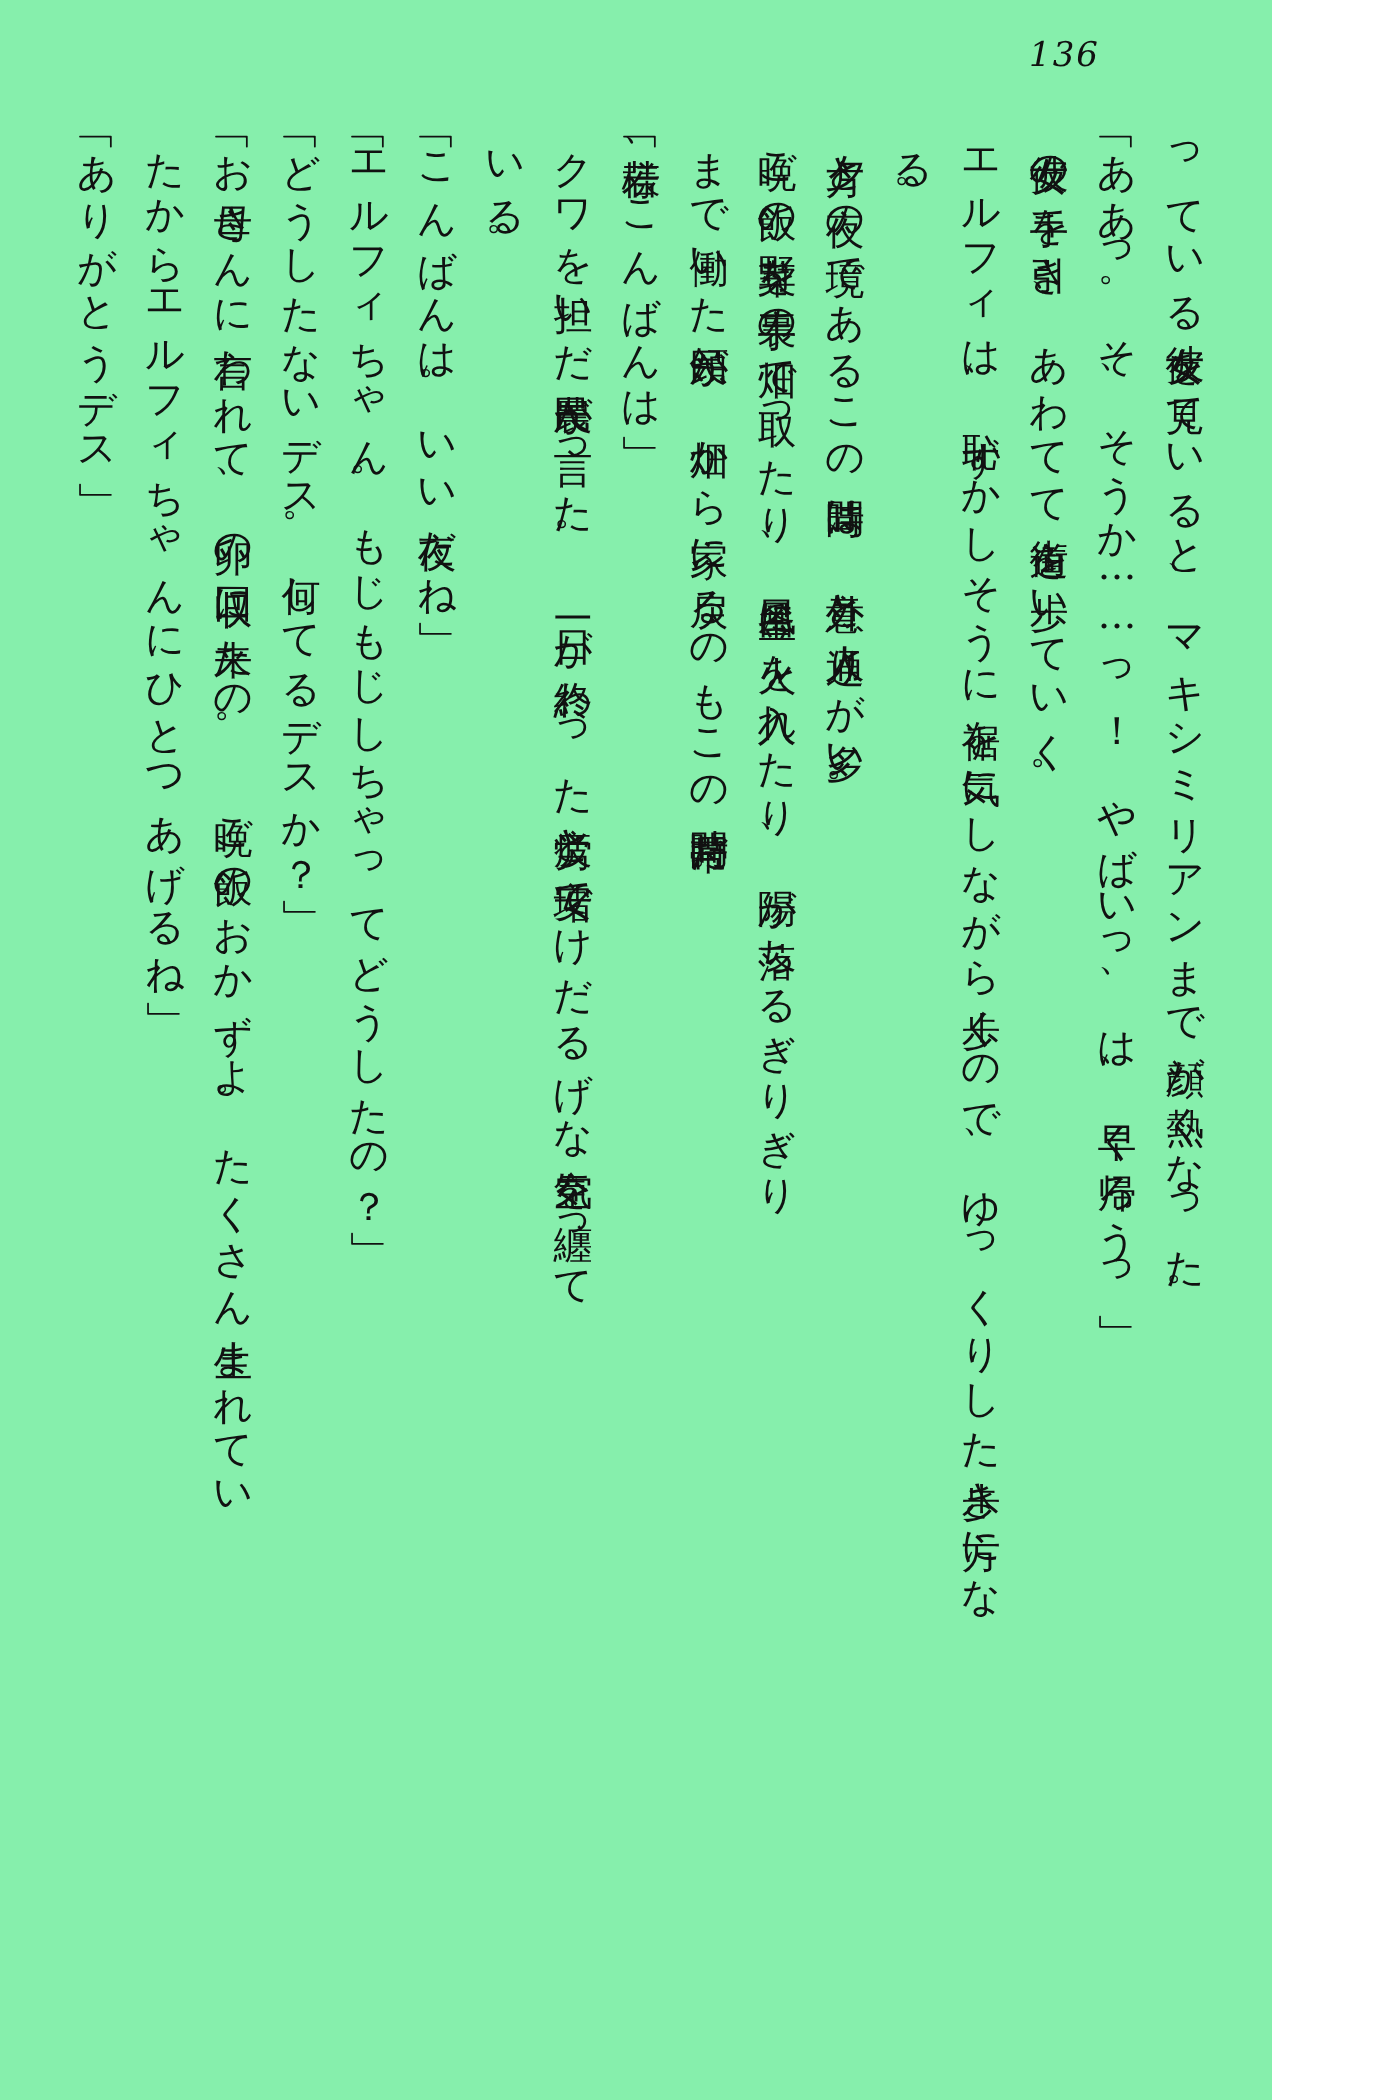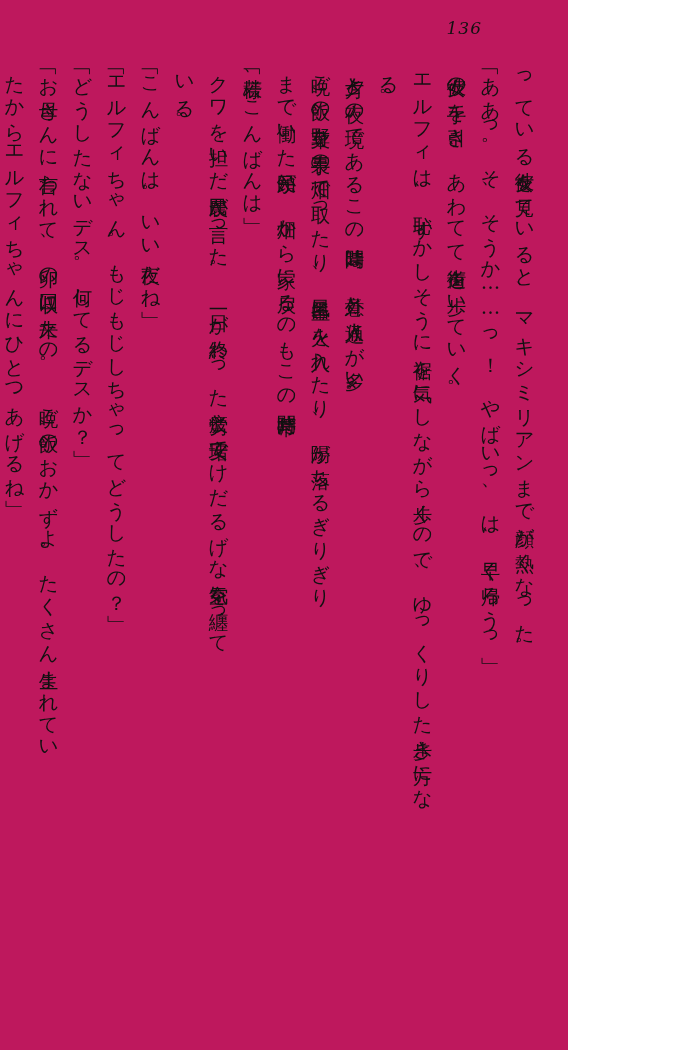--- a/index.html
+++ b/index.html
@@ -6,23 +6,23 @@
     margin: 0;
     padding: 0;
     background: #ffffff;
   }
   body {
     font-family: "DejaVu Serif", "Liberation Serif", serif;
     color: #1a1a1a;
   }
   #page {
     position: relative;
-    width: 568px;
+    width: 636px;
     height: 1050px;
-    background: #be185d;
+    background: #86efac;
     overflow: hidden;
   }
   #page-number {
     position: absolute;
     top: 18px;
     right: 86px;
     font-size: 17px;
     font-style: italic;
     font-family: "DejaVu Serif", "Liberation Serif", serif;
     letter-spacing: 1px;

